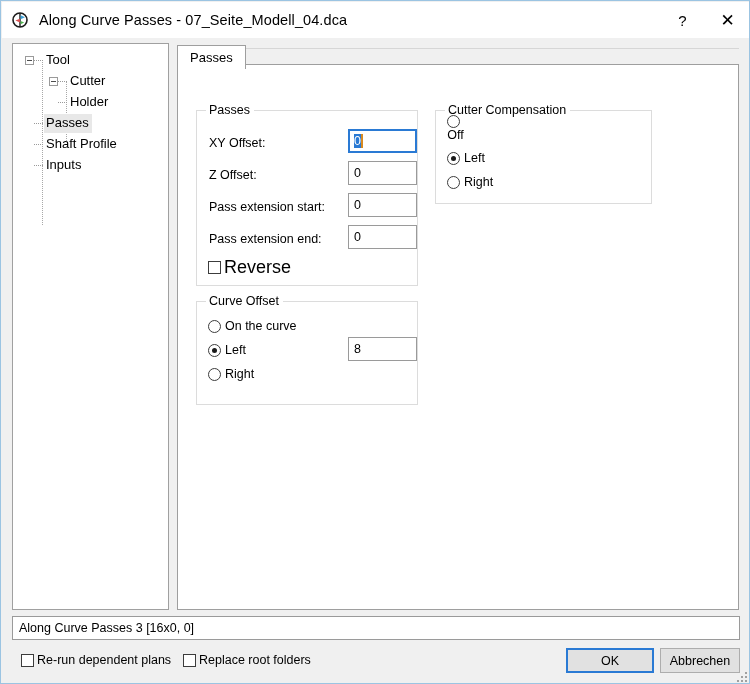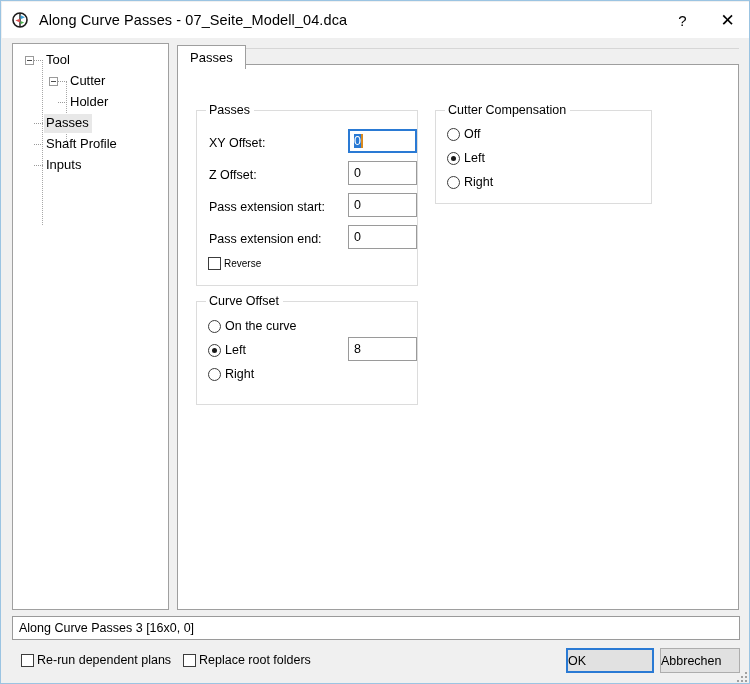--- a/index.html
+++ b/index.html
@@ -217,21 +217,21 @@
     background: #d98a20;
     margin-left: 0px;
   }
 
   
   .chk-row {
     position: absolute;
     display: flex;
     align-items: center;
     white-space: nowrap;
-    font-size: 10px;
+    font-size: 18px;
   }
   .chk-box {
     width: 13px; height: 13px;
     border: 1px solid #3c3c3c;
     background: #ffffff;
     box-sizing: border-box;
     flex: none;
     margin-right: 3px;
   }
   .rad-row {
@@ -284,20 +284,21 @@
     font-size: 12.5px;
     padding-left: 9px;
   }
   .btn {
     position: absolute;
     box-sizing: border-box;
     background: #e1e1e1;
     border: 1px solid #adadad;
     display: flex;
     align-items: center;
+    justify-content: center;
     font-size: 12.5px;
     color: #000;
   }
   .btn.default {
     border: 2px solid #2a7ad4;
     background: #e1e1e1;
   }
   .grip {
     position: absolute;
     right: 3px; bottom: 2px;
@@ -410,21 +411,21 @@
 
         <div class="chk-row" style="left:11px; top:146px;">
           <span class="chk-box"></span>
           <span>Reverse</span>
         </div>
       </div>
 
       <div class="groupbox" style="left:257px; top:45px; width:217px; height:94px;">
         <div class="gb-title">Cutter Compensation</div>
 
-        <div class="rad-row" style="left:11px; top:16px;">
+        <div class="rad-row" style="left:11px; top:4px;flex-direction:column;">
           <span class="rad-box"></span>
           <span>Off</span>
         </div>
         <div class="rad-row checked" style="left:11px; top:40px;">
           <span class="rad-box"></span>
           <span>Left</span>
         </div>
         <div class="rad-row" style="left:11px; top:64px;">
           <span class="rad-box"></span>
           <span>Right</span>

